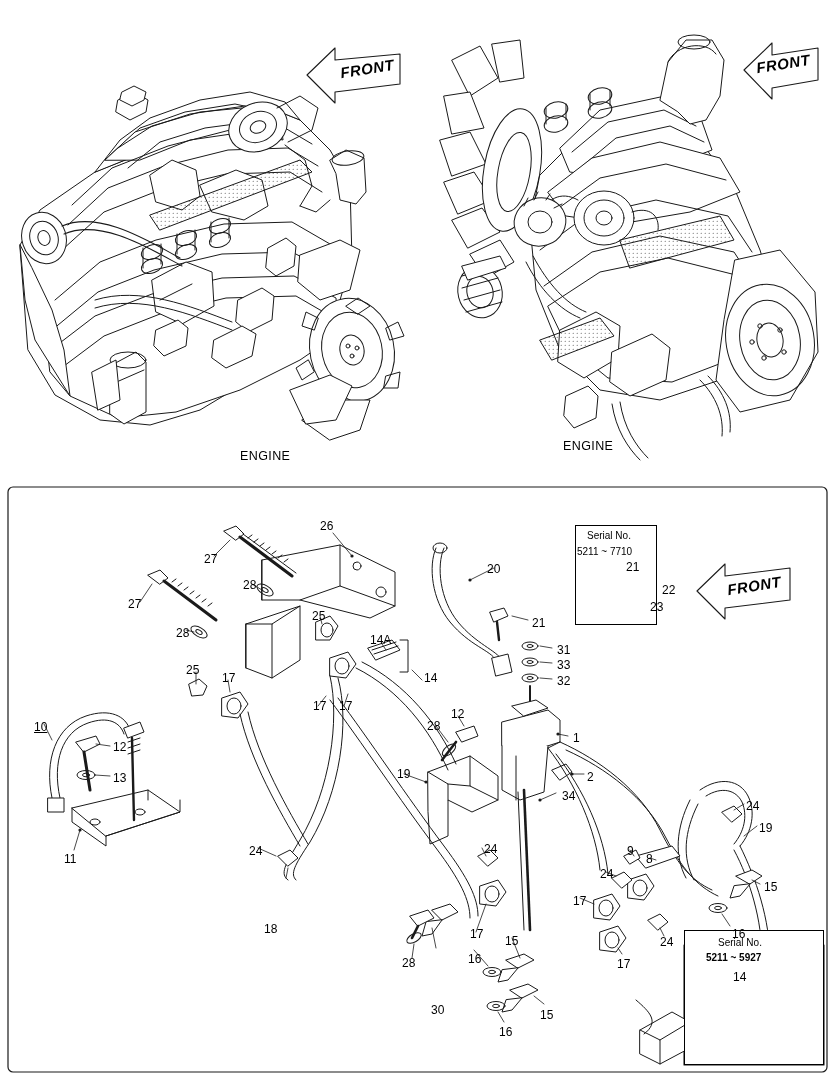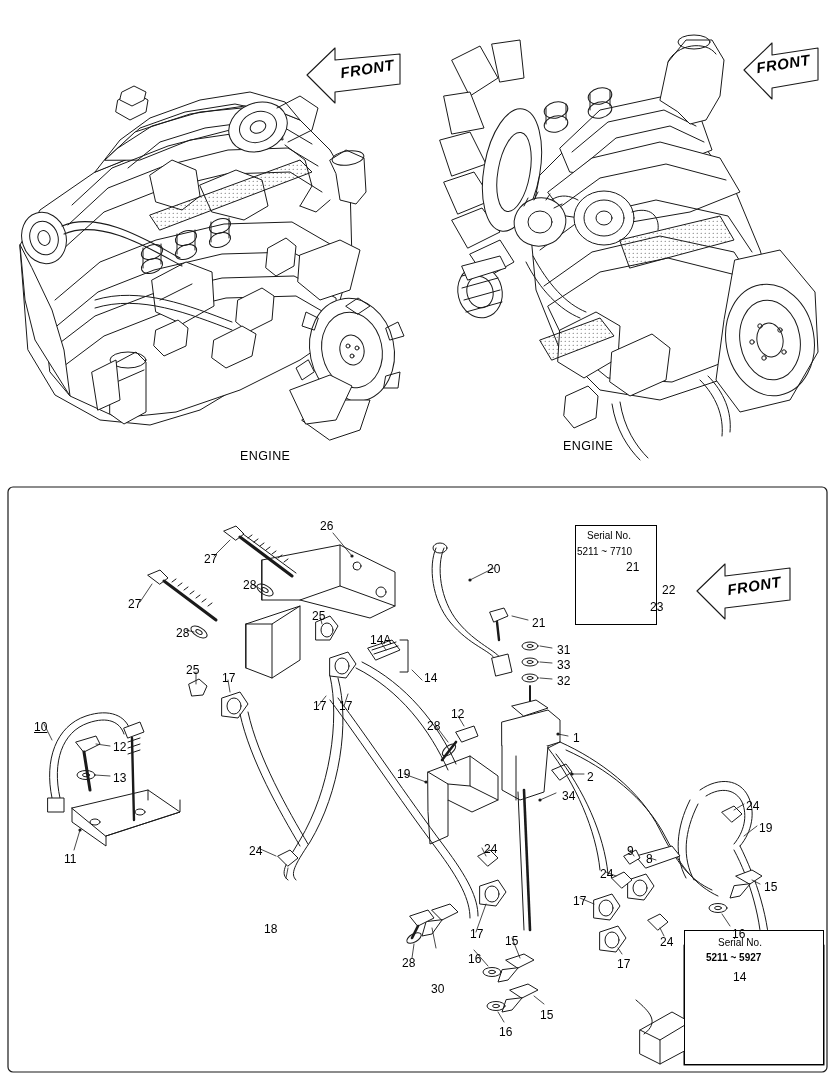--- a/index.html
+++ b/index.html
@@ -545,20 +545,20 @@
       <div class="lbl" style="left: 764px; top: 881px;">15</div>
       <div class="lbl" style="left: 732px; top: 928px;">16</div>
       <div class="lbl" style="left: 627px; top: 845px;">9</div>
       <div class="lbl" style="left: 646px; top: 853px;">8</div>
       <div class="lbl" style="left: 600px; top: 868px;">24</div>
       <div class="lbl" style="left: 573px; top: 895px;">17</div>
       <div class="lbl" style="left: 660px; top: 936px;">24</div>
       <div class="lbl" style="left: 470px; top: 928px;">17</div>
       <div class="lbl" style="left: 505px; top: 935px;">15</div>
       <div class="lbl" style="left: 402px; top: 957px;">28</div>
-      <div class="lbl" style="left: 431px; top: 983px;">30</div>
+      <div class="lbl" style="left: 431px; top: 1004px;">30</div>
       <div class="lbl" style="left: 468px; top: 953px;">16</div>
       <div class="lbl" style="left: 617px; top: 958px;">17</div>
       <div class="lbl" style="left: 540px; top: 1009px;">15</div>
       <div class="lbl" style="left: 499px; top: 1026px;">16</div>
     </div>
 
 </div>
 
 </body></html>

